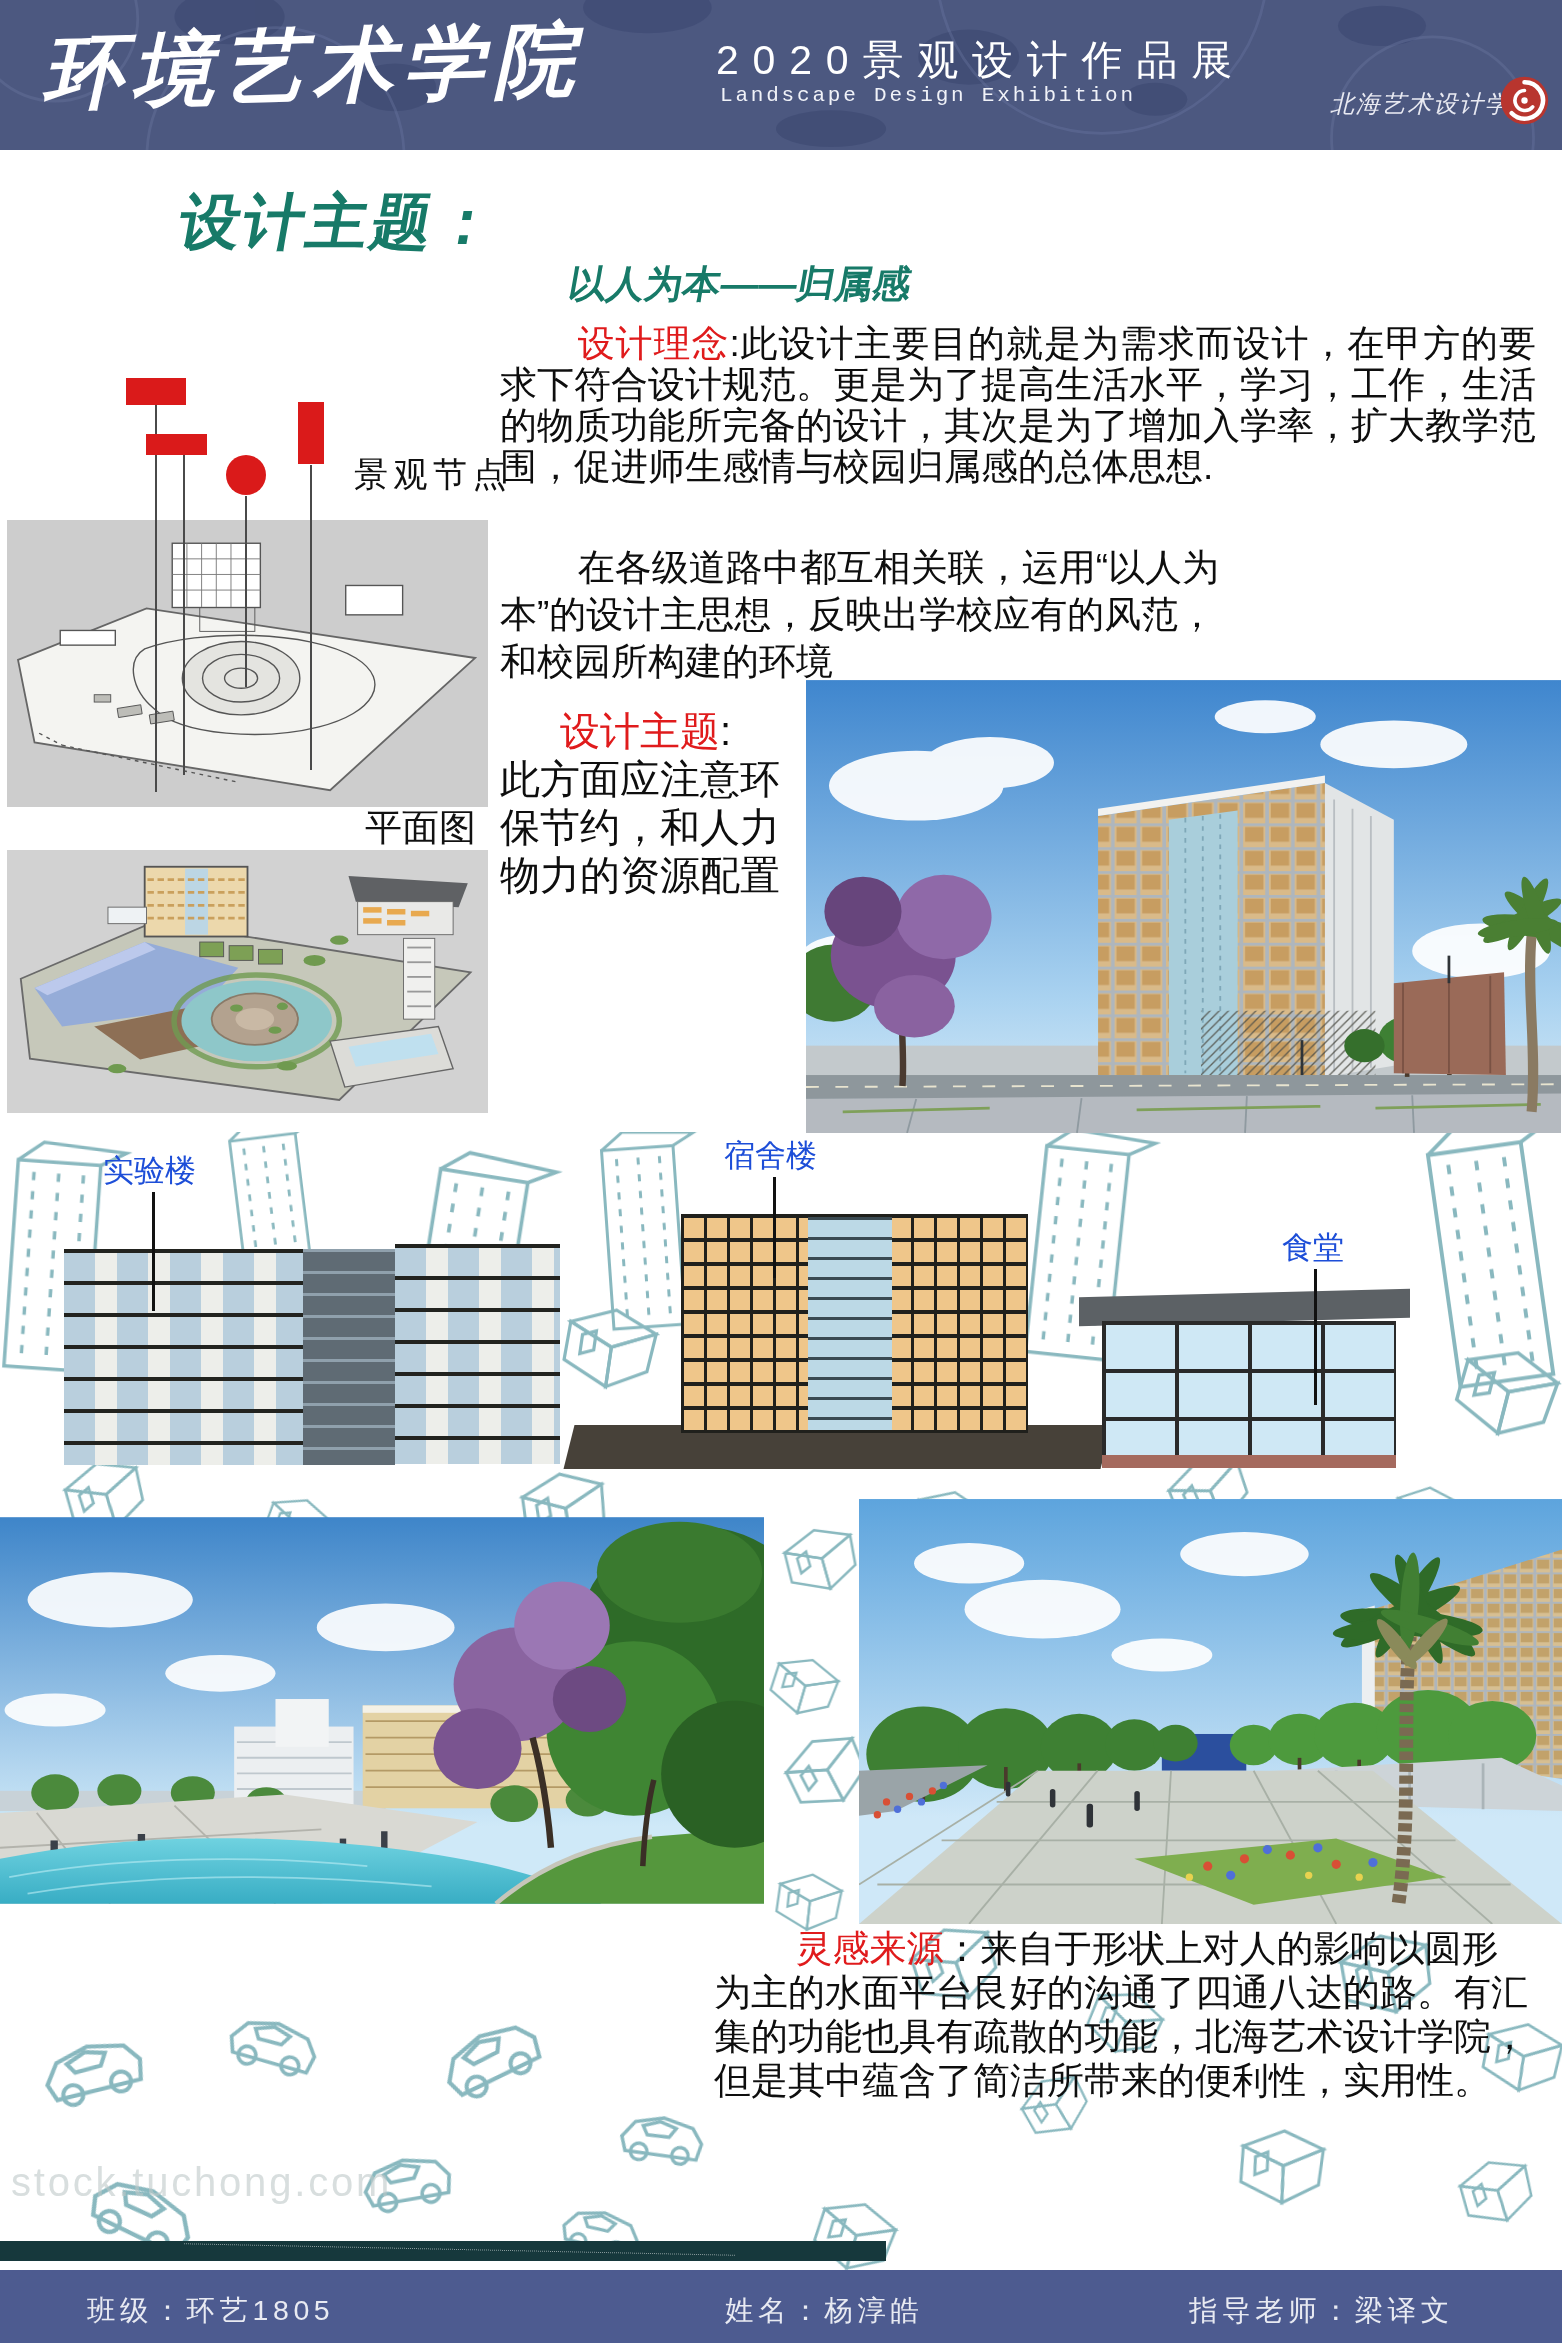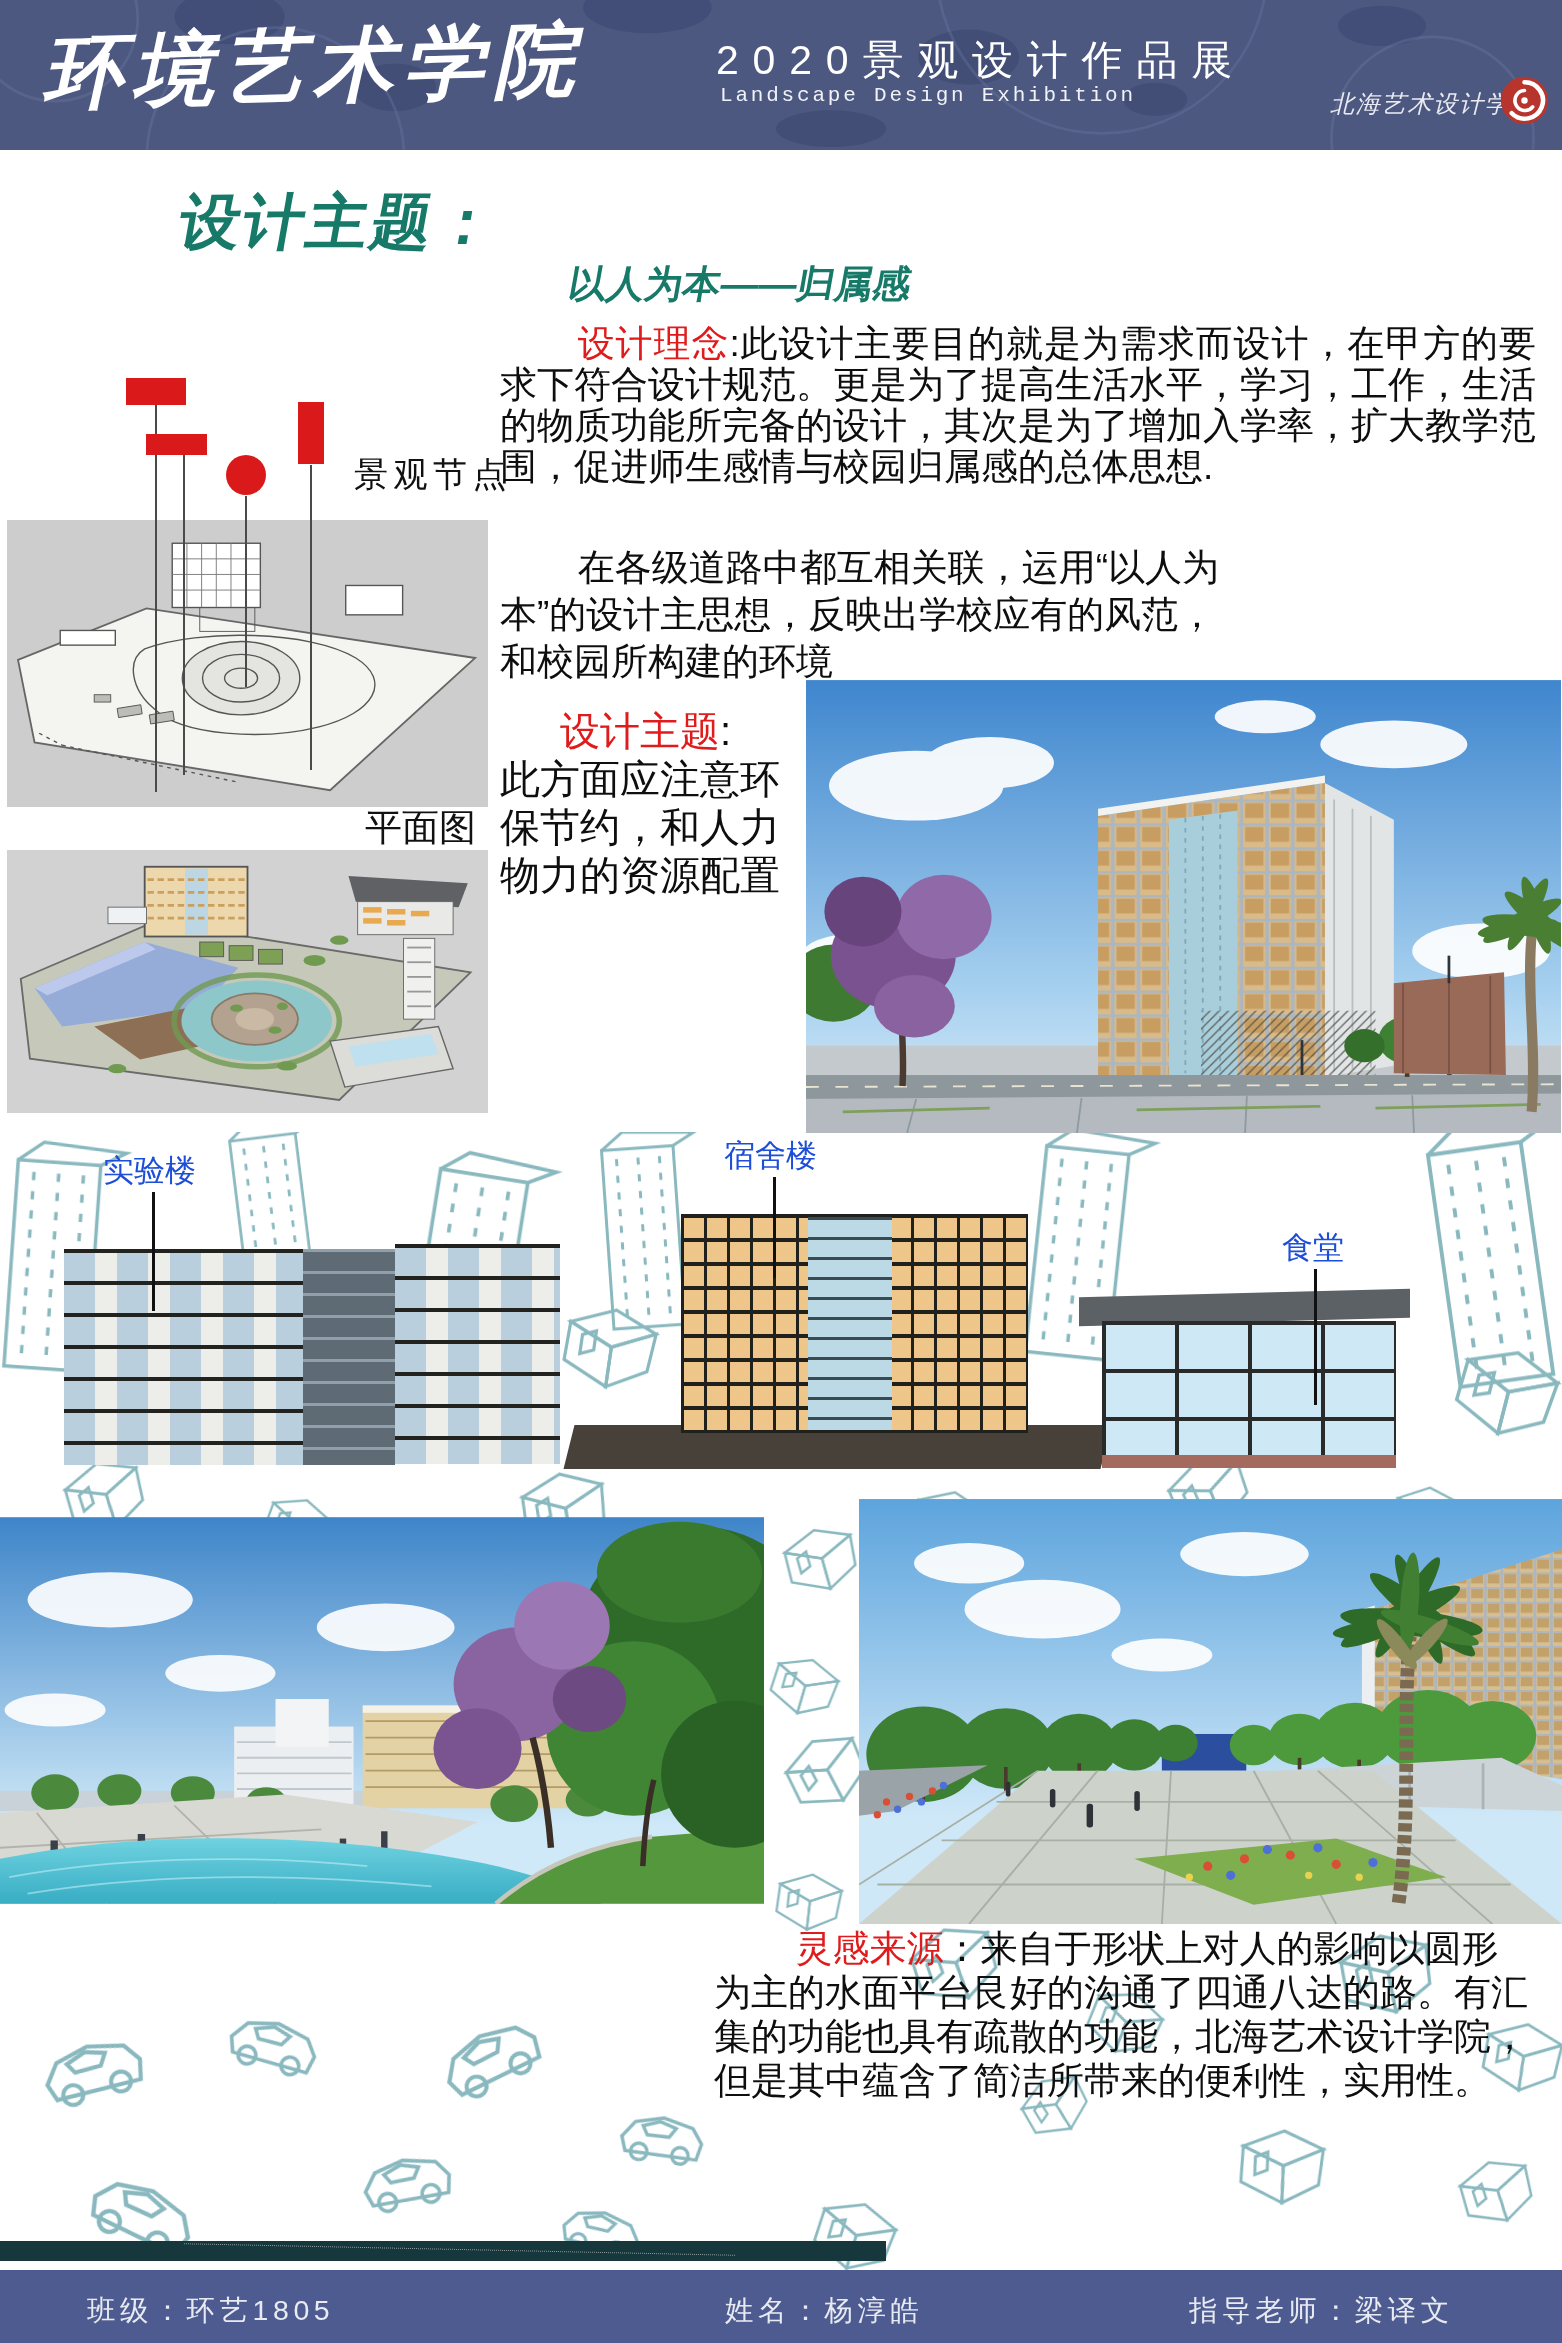--- a/index.html
+++ b/index.html
@@ -572,20 +572,21 @@
       </g>
       <g fill="#8a8a5a">
         <ellipse cx="586" cy="158" rx="34" ry="8" transform="rotate(52 586 158)"></ellipse>
         <ellipse cx="618" cy="156" rx="34" ry="8" transform="rotate(-48 618 156)"></ellipse>
       </g>
     </svg>
   </div>
 
   <div class="abs para p-insp"><span class="red">灵感来源</span><span>：来自于形状上对人的影响以圆形为主的水面平台艮好的沟通了四通八达的路。有汇集的功能也具有疏散的功能，北海艺术设计学院，但是其中蕴含了简洁所带来的便利性，实用性。</span></div>
 
+  <div class="abs wm">stock.tuchong.com</div>
   <div class="abs tealbar">
     <div style="position:absolute;left:184px;top:8.3px;width:551px;border-top:1.8px dotted rgba(255,255,255,0.5);transform:rotate(1.2deg);"></div>
   </div>
   <div class="abs footer">
     <span style="left:87px;">班级：环艺1805</span>
     <span style="left:725px;">姓名：杨淳皓</span>
     <span style="left:1189px;">指导老师：梁译文</span>
   </div>
 
 </div>

